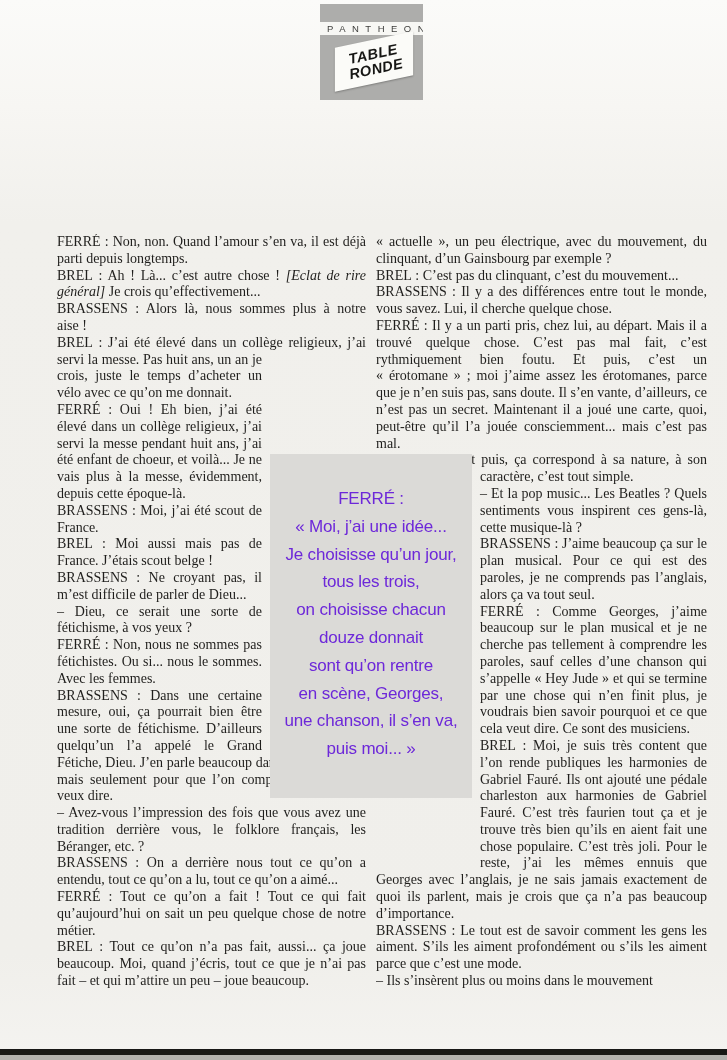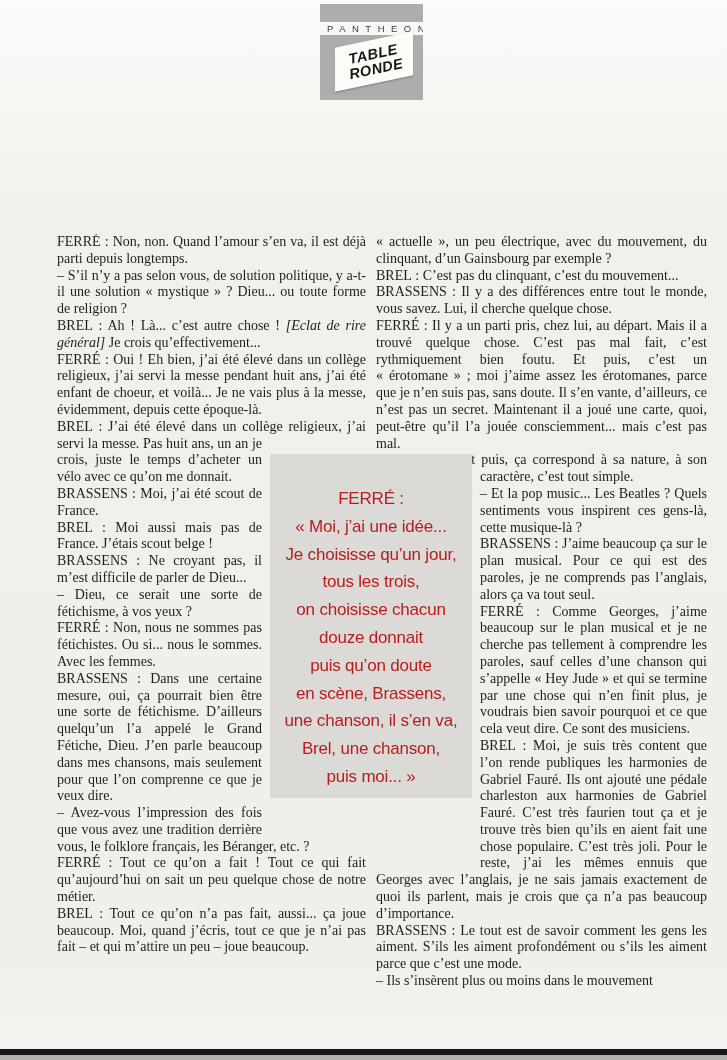--- a/index.html
+++ b/index.html
@@ -30,21 +30,21 @@
   .para{margin:0;}
   .para.q{font-weight:normal;}
   .it{font-style:italic;}
   .cut{display:block;}
   .cut-r{float:right;width:104px;height:390px;}
   .cut-l{float:left;width:104px;height:395px;}
   
   .quote-box{
     position:absolute;left:270px;top:454px;width:202px;height:344px;background:#dbdad7;
     font-family:"Liberation Sans",sans-serif;font-size:17px;line-height:27.8px;letter-spacing:-.2px;
-    color:#b91c1c;text-align:center;box-sizing:border-box;padding-top:31px;
+    color:#6d28d9;text-align:center;box-sizing:border-box;padding-top:31px;
   }
   .ql{white-space:nowrap;}
   
   .pagenum-box{
     position:absolute;left:316px;top:1064px;width:103px;height:31px;background:#dcdbd8;
     text-align:right;font-size:17px;line-height:32px;letter-spacing:1px;color:#232321;
   }
   .bottom-bar{position:absolute;left:0;top:1049px;width:727px;height:6px;background:#181816;}
   .bottom-strip{position:absolute;left:0;top:1055px;width:727px;height:5px;background:#b2b1ae;}
 </style>
@@ -58,31 +58,32 @@
     <div class="logo-tr">
       <div class="logo-text">
         <div>TABLE</div>
         <div>RONDE</div>
       </div>
     </div>
   </div>
 
   <div class="col col-left">
     <p class="para">FERRÉ&nbsp;: Non, non. Quand l’amour s’en va, il est déjà parti depuis longtemps.</p>
-    <p class="para q">– S’il n’y a pas selon vous, de solution politique, y a-t-il une solution «&nbsp;mystique&nbsp;»&nbsp;? Dieu... ou toute forme de religion&nbsp;?</p>
     <p class="para"><span>BREL&nbsp;: Ah&nbsp;! Là... c’est autre chose&nbsp;! </span><span class="it">[Eclat de rire général]</span><span> Je crois qu’effectivement...</span></p>
+    <p class="para">BRASSENS&nbsp;: Alors là, nous sommes plus à notre aise&nbsp;!</p>
+    <p class="para"><span>BREL&nbsp;: J’ai été élevé dans un collège religieux, j’ai servi la messe.</span><span class="cut cut-r"></span><span> Pas huit ans, un an je crois, juste le temps d’acheter un vélo avec ce qu’on me donnait.</span></p>
     <p class="para">FERRÉ&nbsp;: Oui&nbsp;! Eh bien, j’ai été élevé dans un collège religieux, j’ai servi la messe pendant huit ans, j’ai été enfant de choeur, et voilà... Je ne vais plus à la messe, évidemment, depuis cette époque-là.</p>
-    <p class="para"><span>BREL&nbsp;: J’ai été élevé dans un collège religieux, j’ai servi la messe.</span><span class="cut cut-r"></span><span> Pas huit ans, un an je crois, juste le temps d’acheter un vélo avec ce qu’on me donnait.</span></p>
     <p class="para">BRASSENS&nbsp;: Moi, j’ai été scout de France.</p>
     <p class="para">BREL&nbsp;: Moi aussi mais pas de France. J’étais scout belge&nbsp;!</p>
     <p class="para">BRASSENS&nbsp;: Ne croyant pas, il m’est difficile de parler de Dieu...</p>
     <p class="para q">– Dieu, ce serait une sorte de fétichisme, à vos yeux&nbsp;?</p>
     <p class="para">FERRÉ&nbsp;: Non, nous ne sommes pas fétichistes. Ou si... nous le sommes. Avec les femmes.</p>
     <p class="para">BRASSENS&nbsp;: Dans une certaine mesure, oui, ça pourrait bien être une sorte de fétichisme. D’ailleurs quelqu’un l’a appelé le Grand Fétiche, Dieu. J’en parle beaucoup dans mes chansons, mais seulement pour que l’on comprenne ce que je veux dire.</p>
     <p class="para q">– Avez-vous l’impression des fois que vous avez une tradition derrière vous, le folklore français, les Béranger, etc.&nbsp;?</p>
+    <p class="para">BRASSENS&nbsp;: On a derrière nous tout ce qu’on a entendu, tout ce qu’on a lu, tout ce qu’on a aimé...</p>
     <p class="para">FERRÉ&nbsp;: Tout ce qu’on a fait&nbsp;! Tout ce qui fait qu’aujourd’hui on sait un peu quelque chose de notre métier.</p>
     <p class="para">BREL&nbsp;: Tout ce qu’on n’a pas fait, aussi... ça joue beaucoup. Moi, quand j’écris, tout ce que je n’ai pas fait – et qui m’attire un peu – joue beaucoup.</p>
 
   </div>
 
   <div class="col col-right">
     <p class="para q">«&nbsp;actuelle&nbsp;», un peu électrique, avec du mouvement, du clinquant, d’un Gainsbourg par exemple&nbsp;?</p>
     <p class="para">BREL&nbsp;: C’est pas du clinquant, c’est du mouvement...</p>
     <p class="para">BRASSENS&nbsp;: Il y a des différences entre tout le monde, vous savez. Lui, il cherche quelque chose.</p>
     <p class="para">FERRÉ&nbsp;: Il y a un parti pris, chez lui, au départ. Mais il a trouvé quelque chose. C’est pas mal fait, c’est rythmiquement bien foutu. Et puis, c’est un «&nbsp;érotomane&nbsp;»&nbsp;; moi j’aime assez les érotomanes, parce que je n’en suis pas, sans doute. Il s’en vante, d’ailleurs, ce n’est pas un secret. Maintenant il a joué une carte, quoi, peut-être qu’il l’a jouée consciemment... mais c’est pas mal.</p>
@@ -95,24 +96,23 @@
     <p class="para q">– Ils s’insèrent plus ou moins dans le mouvement</p>
   </div>
 
   <aside class="quote-box">
     <div class="ql">FERRÉ&nbsp;:</div>
     <div class="ql">«&nbsp;Moi, j’ai une idée...</div>
     <div class="ql">Je choisisse qu’un jour,</div>
     <div class="ql">tous les trois,</div>
     <div class="ql">on choisisse chacun</div>
     <div class="ql">douze donnait</div>
-    <div class="ql">puis qu’on doute</div>
-    <div class="ql">en scène, Brassens,</div>
+    <div class="ql">sont qu’on rentre</div>
+    <div class="ql">en scène, Georges,</div>
     <div class="ql">une chanson, il s’en va,</div>
-    <div class="ql">Brel, une chanson,</div>
     <div class="ql">puis moi...&nbsp;»</div>
   </aside>
 
   <div class="pagenum-box">154</div>
   <div class="bottom-bar"></div>
   <div class="bottom-strip"></div>
 
 </div>
 
 </body></html>

